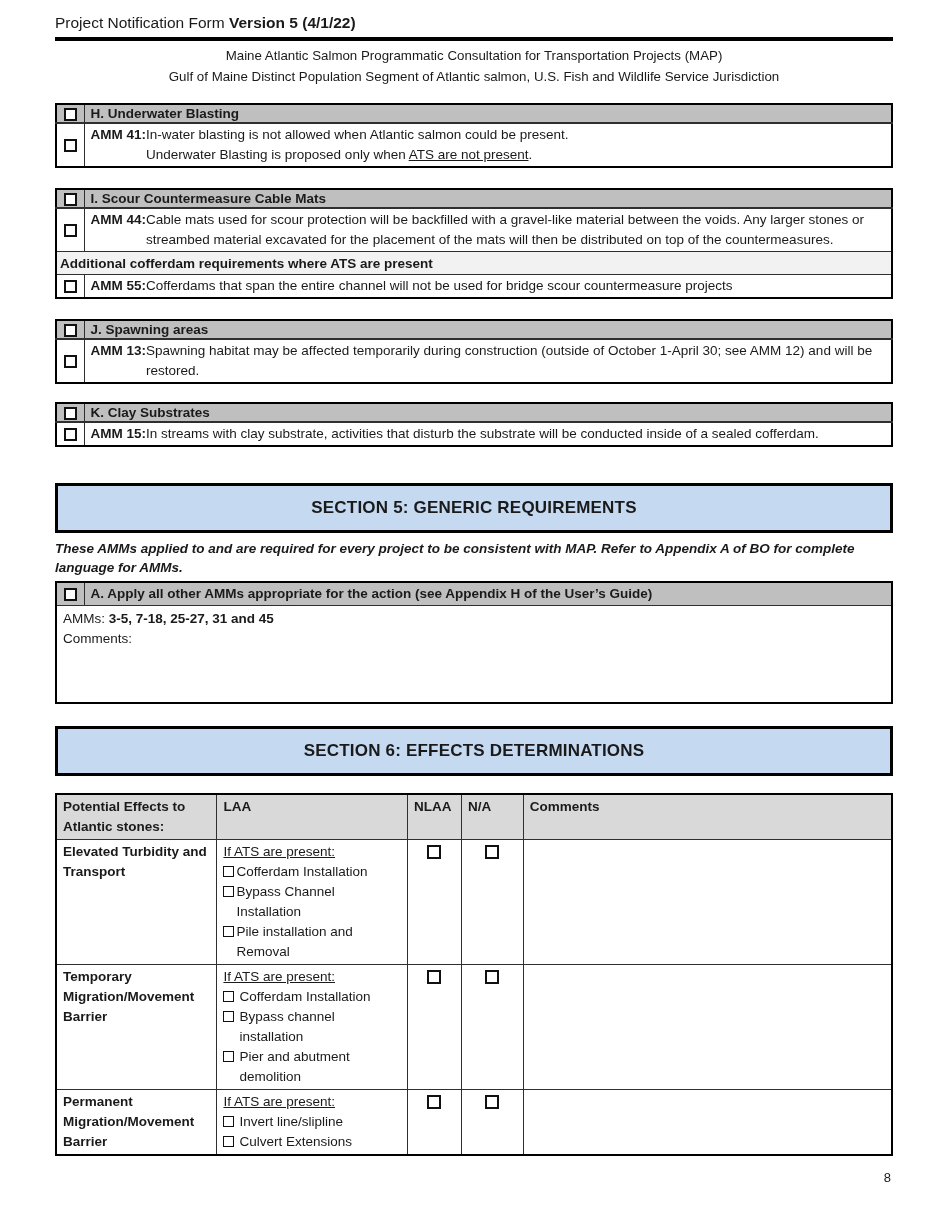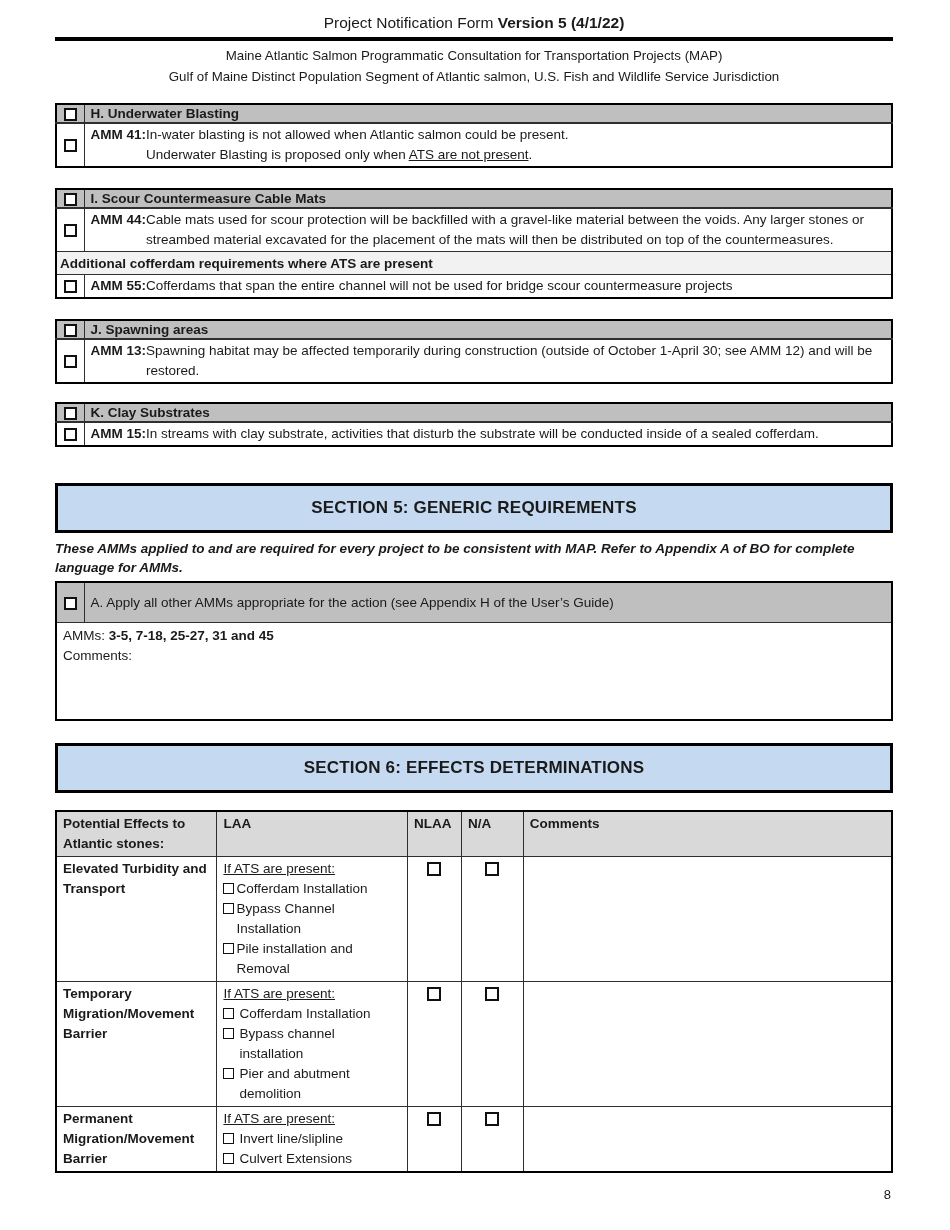--- a/index.html
+++ b/index.html
@@ -11,21 +11,21 @@
     --ink:#1a1a1a;
   }
   *{box-sizing:border-box;}
   html,body{margin:0;padding:0;}
   body{
     width:950px;height:1230px;background:#ffffff;overflow:hidden;
     font-family:"Liberation Sans",sans-serif;color:var(--ink);font-size:13.5px;
   }
   .page{padding:12px 57px 0 55px;width:950px;}
   
-  .title{ text-align:center;font-size:15.5px;line-height:22px;}
+  .title{ text-align:left;font-size:15.5px;line-height:22px;}
   .title b{font-weight:bold;}
   .title-rule{height:4px;background:#000;margin-top:3px;}
   .subtitle{text-align:center;font-size:13.3px;line-height:21px;}
   .subtitle.first{margin-top:4px;}
   
   table{border-collapse:collapse;width:100%;}
   .amm-table{margin-top:16px;border:2px solid #000;}
   .amm-table td{border:1px solid var(--border-dark);padding:1px 6px;vertical-align:middle;}
   .amm-table .hdr td{background:var(--hdr-gray);height:15px;font-weight:bold;border-bottom-width:2px;}
   .cbcell{width:28px;text-align:center;padding:0 !important;}
@@ -36,21 +36,21 @@
   .amm-label{font-weight:bold;white-space:nowrap;}
   .amm-text{flex:1;}
   .u{text-decoration:underline;}
   .subrow td{background:var(--light-gray);font-weight:bold;height:23px;}
   
   .banner{margin-top:30px;border:3px solid #000;background:var(--banner-blue);
     text-align:center;font-weight:bold;font-size:17px;padding:12px 0;letter-spacing:.2px;}
   .note{font-weight:bold;font-style:italic;line-height:19px;margin:6px 0 4px;}
   .s5-table{border:2px solid #000;}
   .s5-table td{border:1px solid var(--border-dark);}
-  .s5-table .hdr td{background:var(--hdr-gray);height:40px;font-weight:normal;padding:1px 6px;}
+  .s5-table .hdr td{background:var(--hdr-gray);height:23px;font-weight:bold;padding:1px 6px;}
   .comments-box{height:98px;vertical-align:top !important;padding:3px 6px;line-height:20px;}
   
   .eff-table{margin-top:17px;border:2px solid #000;}
   .eff-table td{border:1px solid var(--border-dark);padding:2px 6px;vertical-align:top;line-height:20px;}
   .eff-table .hdr td{background:var(--eff-gray);font-weight:bold;height:42px;}
   .eff-name{font-weight:bold;}
   .laa-head{text-decoration:underline;}
   .item{display:flex;align-items:flex-start;}
   .item .cb{flex:0 0 auto;margin-top:4px;margin-right:5px;}
   .item.tight .cb{margin-right:2px;}

